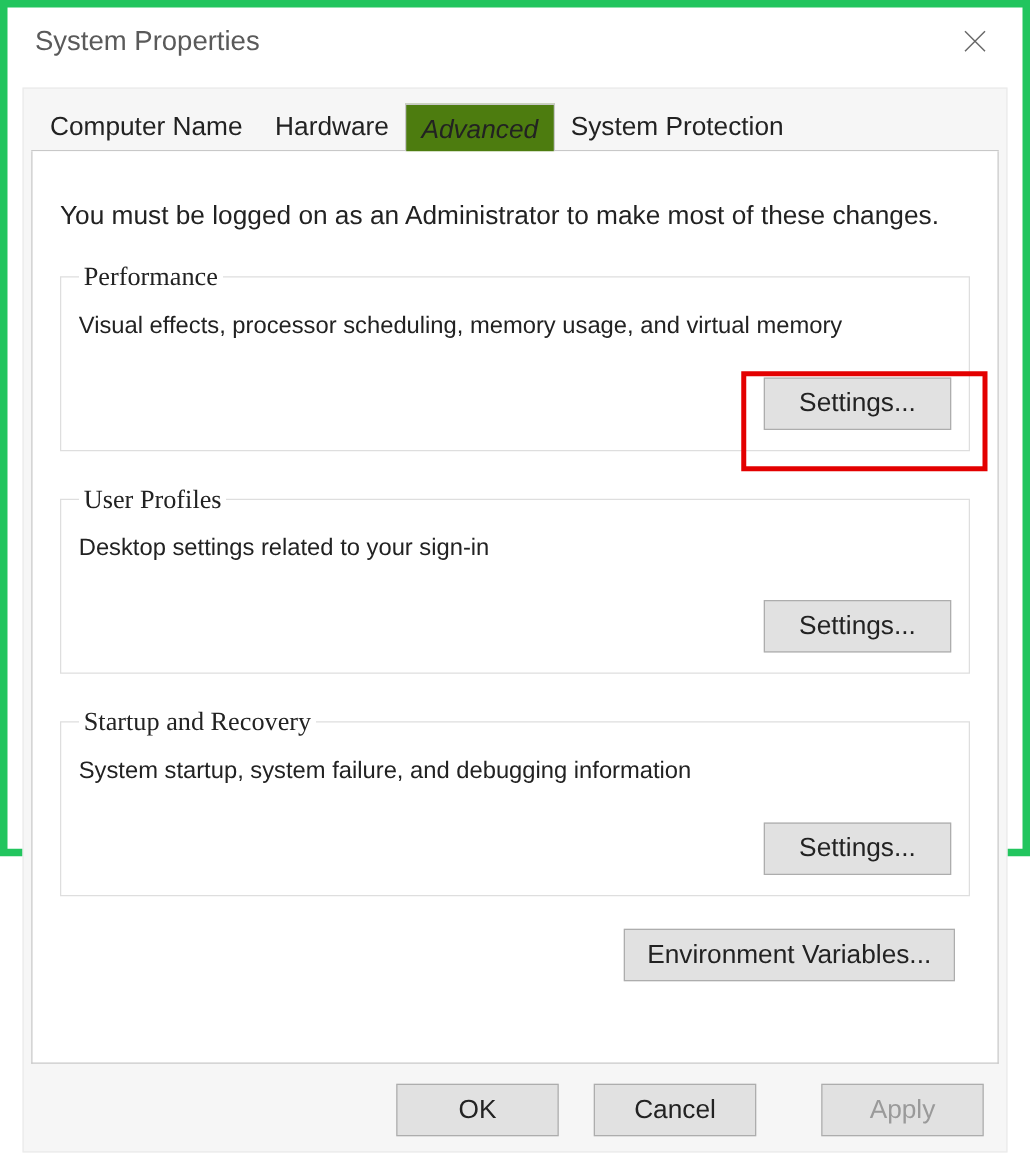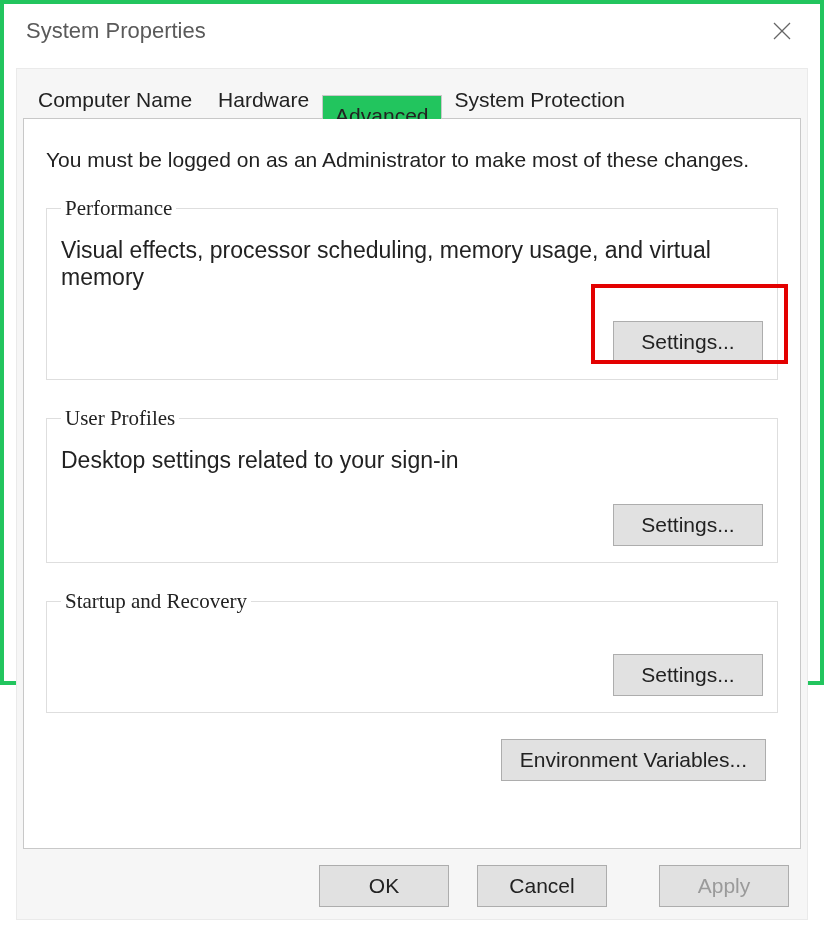--- a/index.html
+++ b/index.html
@@ -10,21 +10,21 @@
       margin: 0;
       padding: 0;
       width: 824px;
       height: 938px;
       background: #fff;
       position: relative;
     }
     .window {
       width: 824px;
       height: 685px;
-      border: 4px solid #22c55e;
+      border: 6px solid #22c55e;
       background: #fff;
       position: relative;
     }
     .titlebar {
       height: 54px;
       display: flex;
       align-items: center;
       justify-content: space-between;
       padding: 0 18px 0 22px;
     }
@@ -69,53 +69,54 @@
       color: #222;
       cursor: pointer;
       border: 1px solid transparent;
       border-bottom: none;
       position: relative;
       background: transparent;
       margin-right: 0px;
       text-align: center;
     }
     .tab.active {
-      background: #22c55e;
+      background: #4d7c0f;
       border-color: #c8c8c8;
       border-bottom: 1px solid #fff;
       margin-bottom: -1px;
-      top: 16px;
+      top: 2px;
+      font-style: italic;
     }
     .tab-body {
       background: #fff;
       border: 1px solid #c8c8c8;
       border-top: none;
       padding: 24px 12px 16px 12px;
       height: 730px;
       position: relative;
     }
     .admin-note {
       font-size: 21px;
       color: #222;
-      margin: 5px 10px 24px 10px;
+      margin: 16px 10px 24px 10px;
     }
     fieldset.group {
       border: 1px solid #dedede;
       margin: 0 10px 26px 10px;
       padding: 10px 14px 16px 14px;
       position: relative;
     }
     fieldset.group legend {
       font-size: 21px;
       color: #222;
       padding: 0 4px;
       font-family: Liberation Serif, serif;
     }
     .group-desc {
-      font-size: 23px;
+      font-size: 19px;
       color: #222;
       margin: 6px 0 14px 0;
     }
     .btn-row {
       display: flex;
       justify-content: flex-end;
       margin-top: 30px;
     }
     button.win-btn {
       min-width: 150px;
@@ -193,20 +194,21 @@
           <fieldset class="group">
             <legend>User Profiles</legend>
             <div class="group-desc">Desktop settings related to your sign-in</div>
             <div class="btn-row">
               <button class="win-btn">Settings...</button>
             </div>
           </fieldset>
 
           <fieldset class="group">
             <legend>Startup and Recovery</legend>
+            <div class="group-desc">System startup, system failure, and debugging information</div>
             <div class="btn-row">
               <button class="win-btn">Settings...</button>
             </div>
           </fieldset>
 
           <div class="env-row">
             <button class="win-btn" style="min-width:250px;">Environment Variables...</button>
           </div>
         </div>
       </div>

